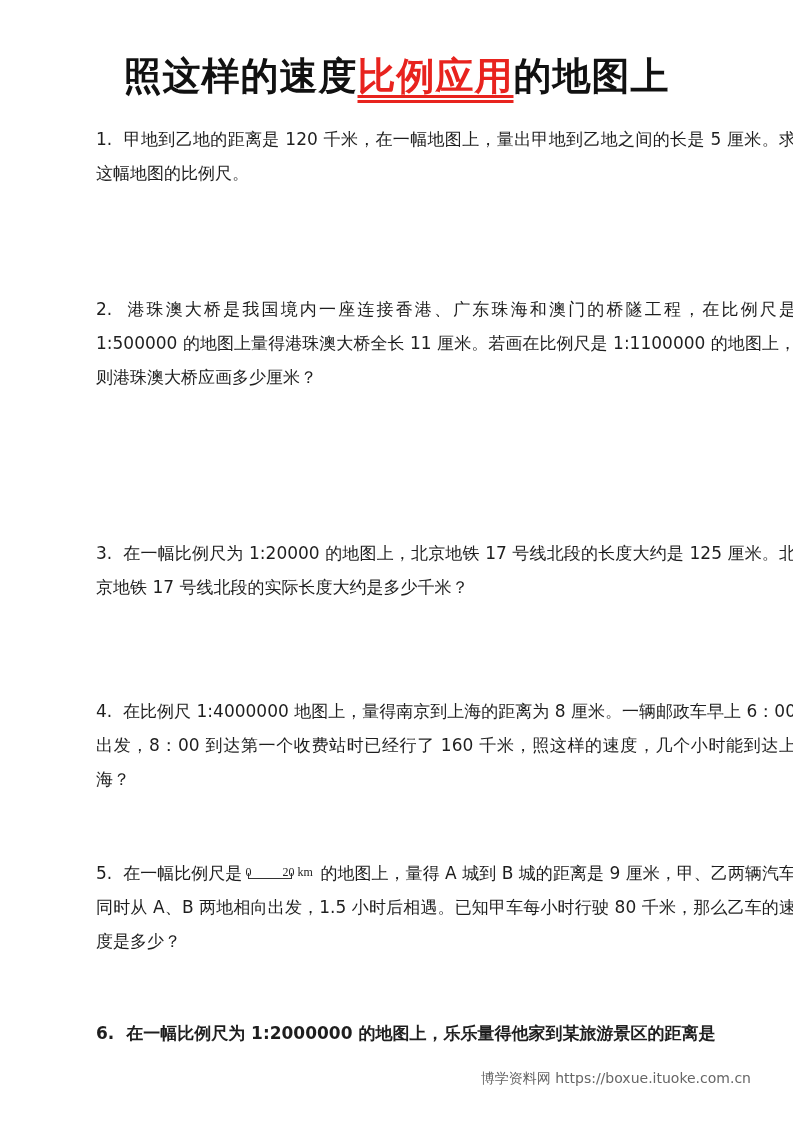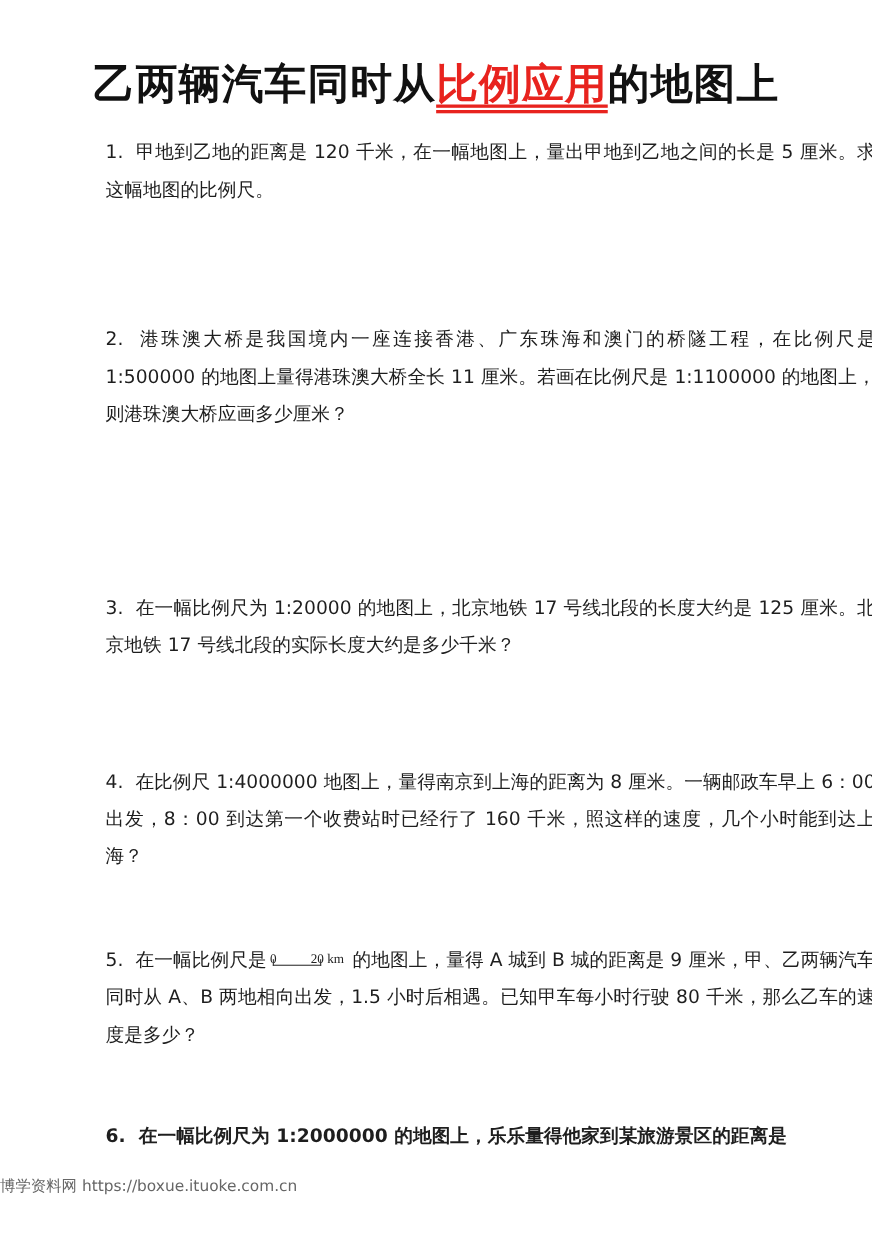--- a/index.html
+++ b/index.html
@@ -29,28 +29,28 @@
     vertical-align: -2px; font-family: "Liberation Serif", "DejaVu Serif", serif;
     font-size: 12px; color: #222;
   }
   .scale .bar {
     position: absolute; left: 6px; width: 42px; bottom: 2px; height: 5px;
     border-left: 1px solid #333; border-right: 1px solid #333; border-bottom: 1px solid #333;
   }
   .scale .l0 { position: absolute; left: 3px; top: -4px; }
   .scale .l30 { position: absolute; left: 40px; top: -4px; }
   .footer {
-    position: absolute; left: 0; top: 1070px; width: 751px; text-align: left;
+    position: absolute; left: 0; top: 1070px; width: 751px; text-align: right;
     font-size: 14px; color: #666666;
   }
 </style>
 </head>
 <body>
 
-<div class="title"><span>乙两辆汽车同时从</span><span class="hl">比例应用</span><span>的地图上</span></div>
+<div class="title"><span>照这样的速度</span><span class="hl">比例应用</span><span>的地图上</span></div>
 
 <div class="q" style="top:122px;">
   <span>1.</span>&nbsp;
   <span>甲地到乙地的距离是 120 千米，在一幅地图上，量出甲地到乙地之间的长是 5 厘米。求这幅地图的比例尺。</span>
 </div>
 
 <div class="q" style="top:292px;">
   <span>2.</span>&nbsp;
   <span>港珠澳大桥是我国境内一座连接香港、广东珠海和澳门的桥隧工程，在比例尺是 1:500000 的地图上量得港珠澳大桥全长 11 厘米。若画在比例尺是 1:1100000 的地图上，则港珠澳大桥应画多少厘米？</span>
 </div>

